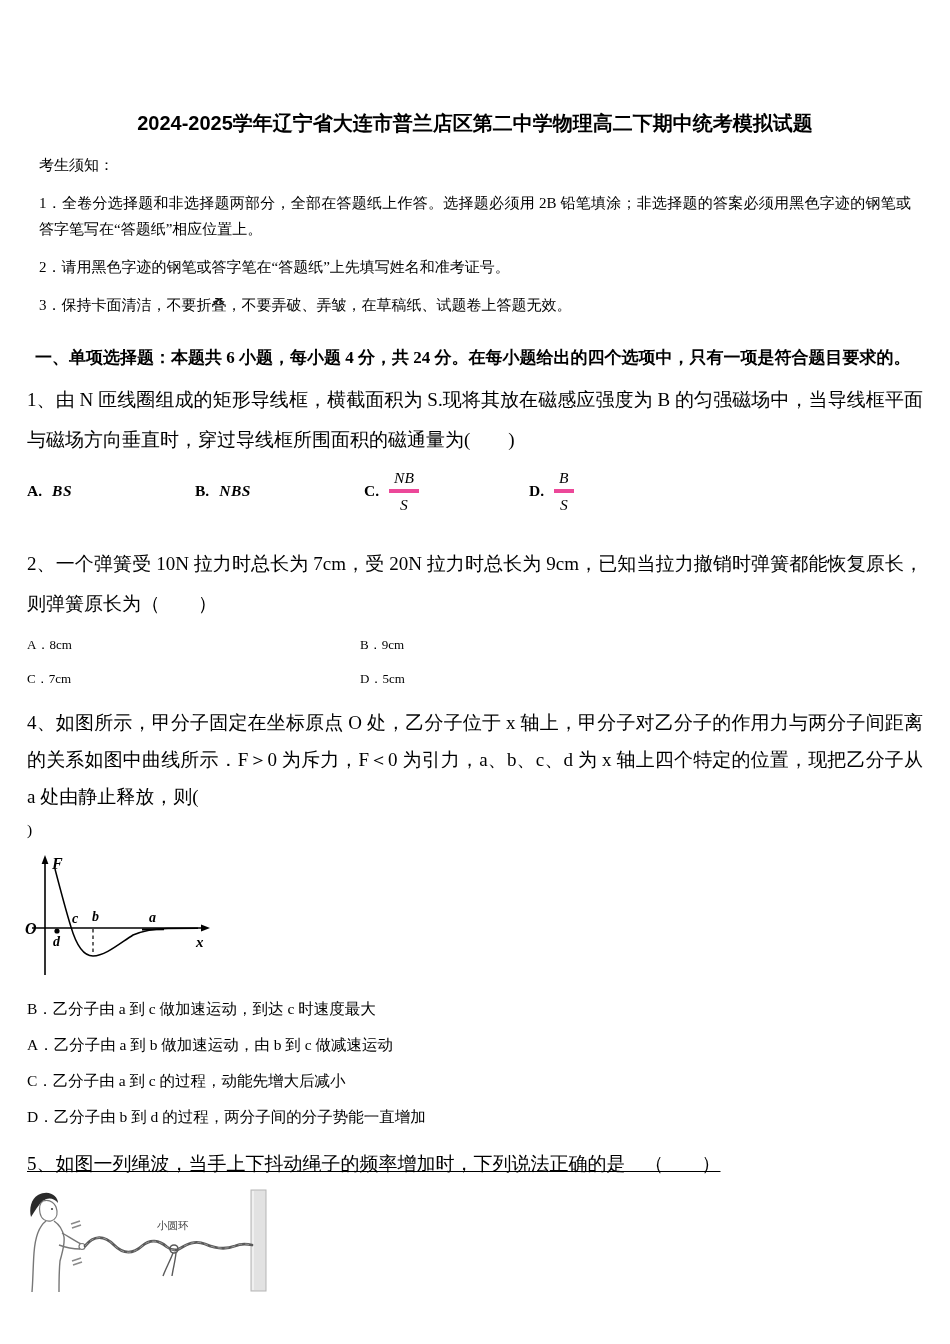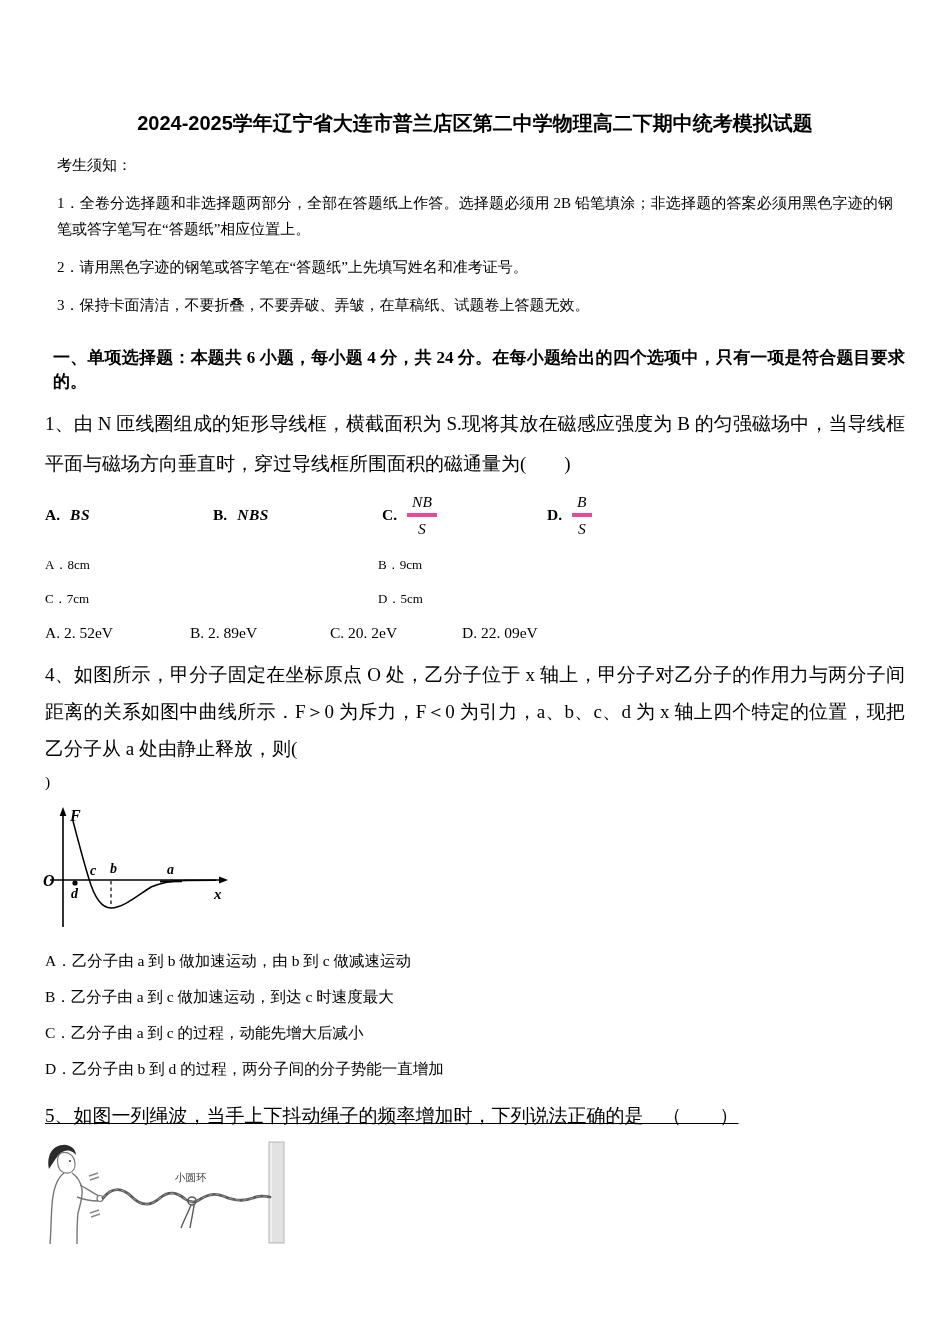--- a/index.html
+++ b/index.html
@@ -2,21 +2,21 @@
 <html><head>
 <meta charset="utf-8">
 <style>
   html,body{margin:0;padding:0;background:#ffffff;}
   body{
     width:950px;height:1344px;
     font-family:"Liberation Serif","DejaVu Serif",serif;
     color:#000;
     -webkit-font-smoothing:antialiased;
   }
-  .page{padding:0 45px;box-sizing:border-box;width:950px;}
+  .page{padding:0 27px;box-sizing:border-box;width:950px;}
   .title{
     font-family:"Liberation Sans","DejaVu Sans",sans-serif;
     font-weight:700;font-size:20px;line-height:26px;
     text-align:center;margin:110px 0 0 0;
   }
   .notice{font-size:15px;line-height:26px;margin-top:16px;}
   .notice p{margin:12px;text-align:justify;}
   .section-heading{
     font-size:17px;line-height:24px;font-weight:600;
     margin:28px 0 0 8px;text-align:justify;
@@ -84,33 +84,28 @@
     </span>
     <span class="opt">
       <span class="lbl">D.</span>
       <span class="frac">
         <span class="num">B</span>
         <span class="den">S</span>
       </span>
     </span>
   </div>
 
+  <p class="qtext" style="margin-top:24px;">2、一个弹簧受 10N 拉力时总长为 7cm，受 20N 拉力时总长为 9cm，已知当拉力撤销时弹簧都能恢复原长，则弹簧原长为（　　）</p>
   <div class="q2opts">
     <span><span>A．</span><span>8cm</span></span>
     <span><span>B．</span><span>9cm</span></span>
     <span><span>C．</span><span>7cm</span></span>
     <span><span>D．</span><span>5cm</span></span>
   </div>
 
-  <div class="q3opts">
-    <span class="opt"><span>A.</span>&nbsp;<span>2. 52eV</span></span>
-    <span class="opt"><span>B.</span>&nbsp;<span>2. 89eV</span></span>
-    <span class="opt"><span>C.</span>&nbsp;<span>20. 2eV</span></span>
-    <span class="opt"><span>D.</span>&nbsp;<span>22. 09eV</span></span>
-  </div>
 
   <p class="qtext tight" style="margin-top:8px;">4、如图所示，甲分子固定在坐标原点 O 处，乙分子位于 x 轴上，甲分子对乙分子的作用力与两分子间距离的关系如图中曲线所示．F＞0 为斥力，F＜0 为引力，a、b、c、d 为 x 轴上四个特定的位置，现把乙分子从 a 处由静止释放，则(</p>
   <p class="paren-line">)</p>
 
   <svg class="fig-graph" width="270" height="130" viewBox="0 0 270 130">
 
     <line x1="33" y1="12" x2="33" y2="126" stroke="#000" stroke-width="1.6"></line>
     <path d="M33,6 L29.6,15 L36.4,15 Z" fill="#000"></path>
 
     <line x1="20" y1="79" x2="192" y2="79" stroke="#000" stroke-width="1.6"></line>
@@ -127,22 +122,22 @@
     <text x="184" y="98" class="math-label" font-size="15" font-weight="bold">x</text>
     <text x="41" y="97" class="math-label" font-size="14" font-weight="bold">d</text>
     <text x="60" y="74" class="math-label" font-size="14" font-weight="bold">c</text>
     <text x="80" y="72" class="math-label" font-size="14" font-weight="bold">b</text>
     <text x="137" y="73" class="math-label" font-size="14" font-weight="bold">a</text>
 
     <line x1="130" y1="80.6" x2="152" y2="80.2" stroke="#000" stroke-width="2"></line>
   </svg>
 
   <div class="q4opts">
+    <p><span>B．</span><span>乙分子由 a 到 c 做加速运动，到达 c 时速度最大</span></p>
     <p><span>A．</span><span>乙分子由 a 到 b 做加速运动，由 b 到 c 做减速运动</span></p>
-    <p><span>B．</span><span>乙分子由 a 到 c 做加速运动，到达 c 时速度最大</span></p>
     <p><span>C．</span><span>乙分子由 a 到 c 的过程，动能先增大后减小</span></p>
     <p><span>D．</span><span>乙分子由 b 到 d 的过程，两分子间的分子势能一直增加</span></p>
   </div>
 
   <p class="qtext" style="line-height:30px;margin-top:14px;text-decoration:underline;">5、如图一列绳波，当手上下抖动绳子的频率增加时，下列说法正确的是　（　　）</p>
 
   <svg class="fig-rope" width="245" height="108" viewBox="0 0 245 108">
 
     <rect x="227" y="3" width="15" height="101" fill="#e2e2e2" stroke="#b5b5b5" stroke-width="1"></rect>
     <line x1="229" y1="4" x2="229" y2="103" stroke="#f4f4f4" stroke-width="1.5"></line>

